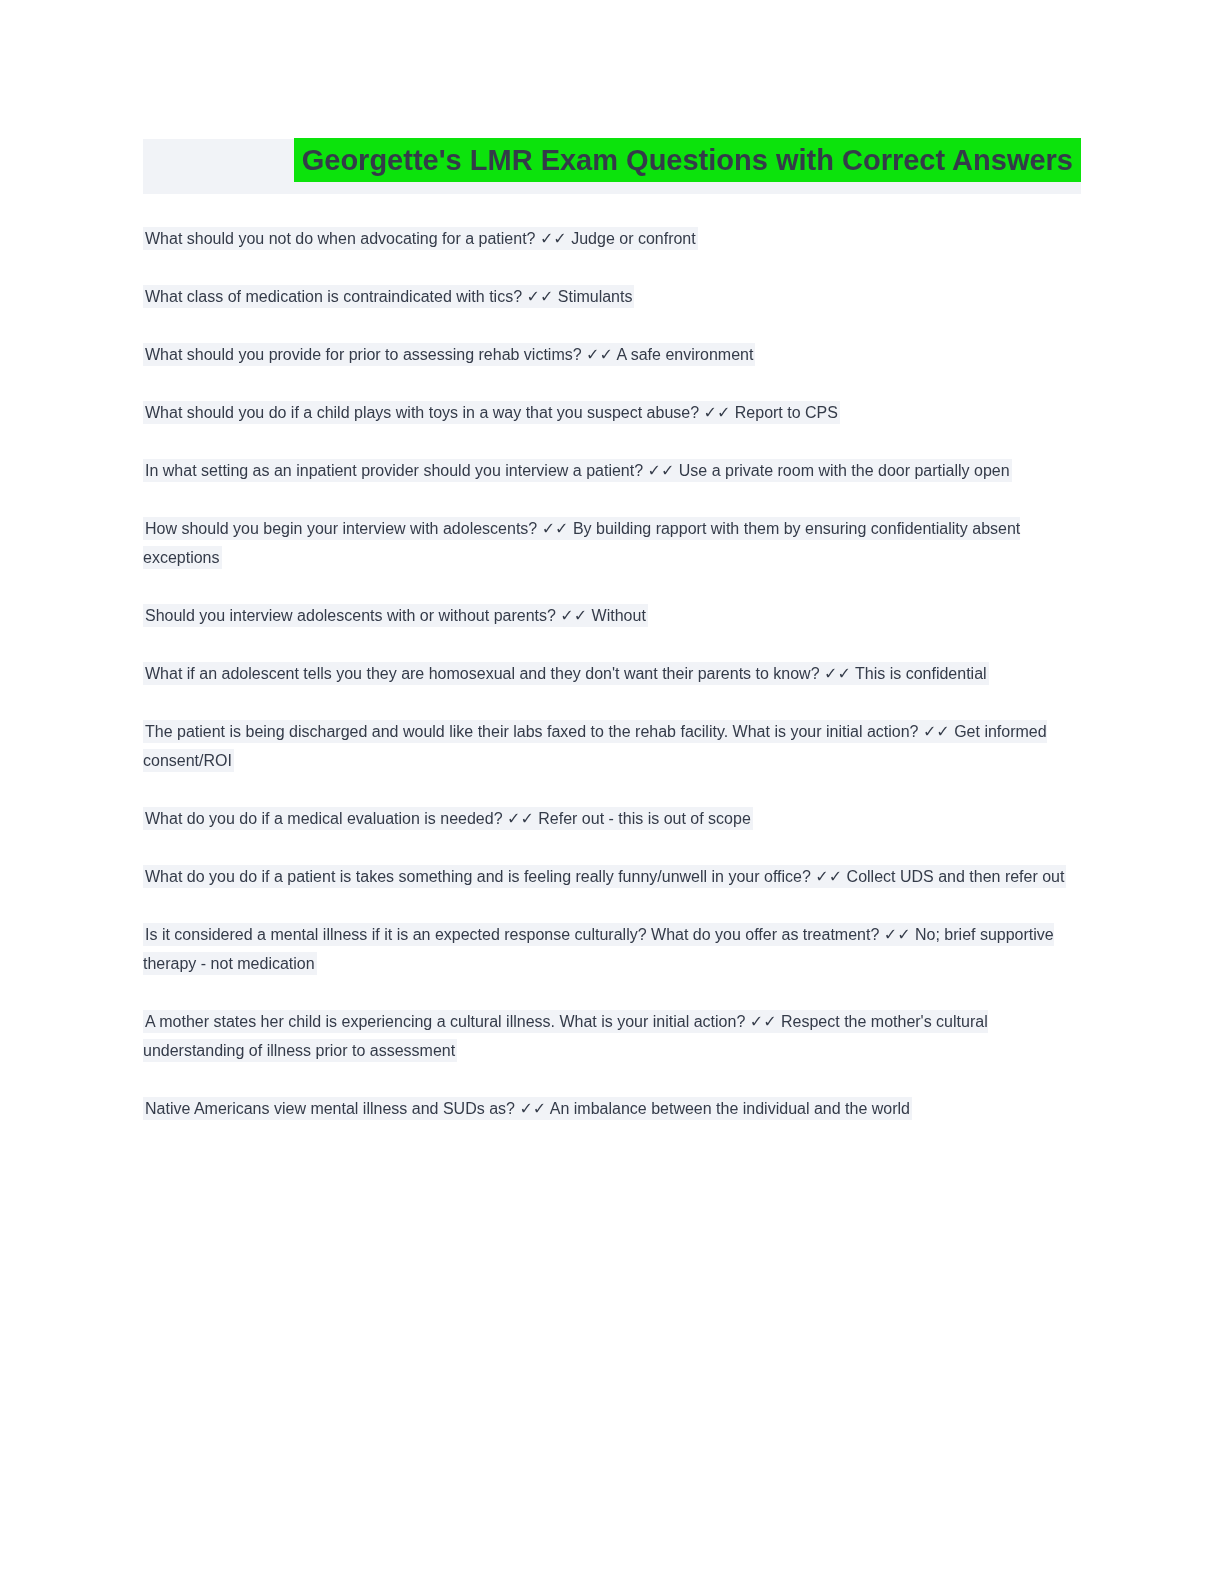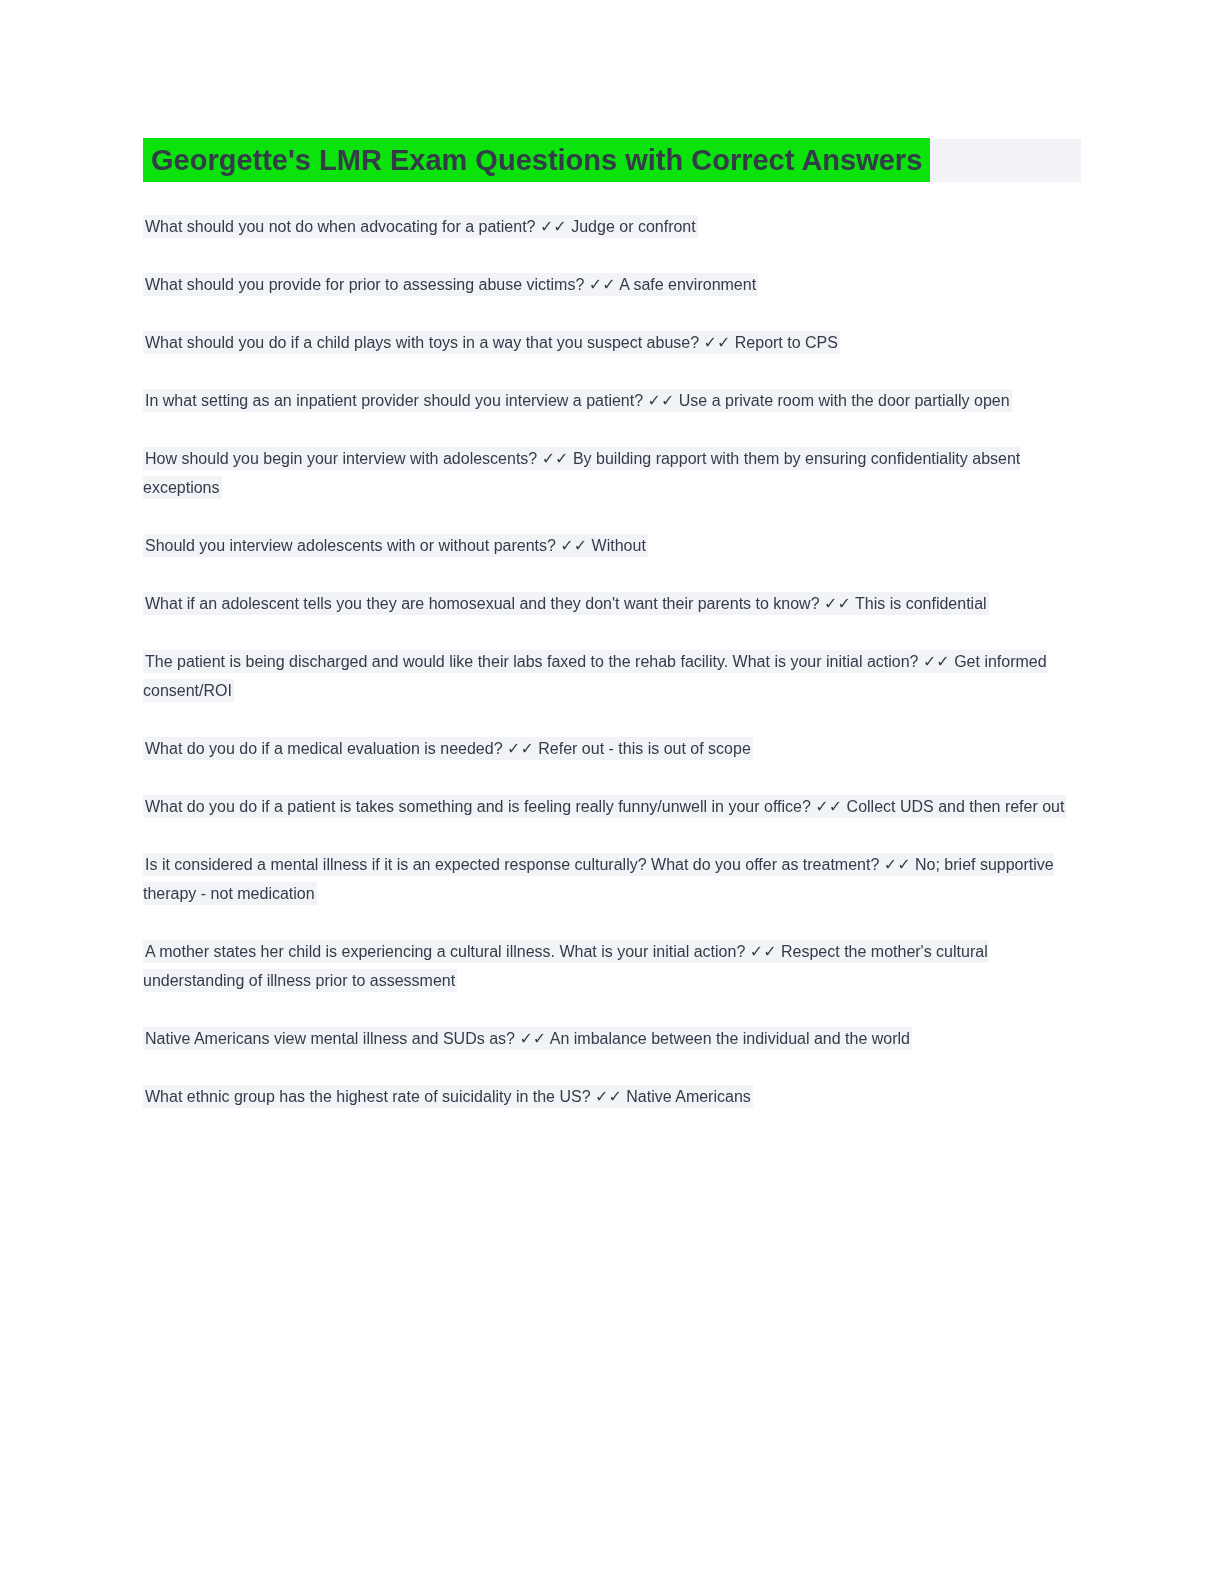--- a/index.html
+++ b/index.html
@@ -18,23 +18,23 @@
   .page{
     box-sizing:border-box;
     width:1224px;
     height:1584px;
     padding:139px 143px 0 143px;
     overflow:hidden;
   }
   .title-bar{
     margin:0 0 30px 0;
     background:var(--line-hl);
-    height:43px;
+    height:55px;
     line-height:43px;
-    text-align:left;
+    text-align:right;
     font-size:29px;
     font-weight:bold;
     white-space:nowrap;
   }
   .title-hl{
     background:var(--title-hl);
     padding:6px 8px;
   }
   .qa{
     margin:0 0 29px 0;
@@ -49,27 +49,27 @@
   }
 </style>
 </head>
 <body style="background: rgb(255, 255, 255);">
 
 <div class="page">
   <h1 class="title-bar" style="background: rgb(241, 243, 247);"><span class="title-hl">Georgette's LMR Exam Questions with Correct Answers</span></h1>
 
   <div id="qa-list">
       <p class="qa"><span class="hl">What should you not do when advocating for a patient? ✓✓ Judge or confront</span></p>
-      <p class="qa"><span class="hl">What should you provide for prior to assessing abuse victims? ✓✓ A safe environment</span></p>
+      <p class="qa"><span class="hl">What class of medication is contraindicated with tics? ✓✓ Stimulants</span></p>
+      <p class="qa"><span class="hl">What should you provide for prior to assessing rehab victims? ✓✓ A safe environment</span></p>
       <p class="qa"><span class="hl">What should you do if a child plays with toys in a way that you suspect abuse? ✓✓ Report to CPS</span></p>
       <p class="qa"><span class="hl">In what setting as an inpatient provider should you interview a patient? ✓✓ Use a private room with the door partially open</span></p>
       <p class="qa"><span class="hl">How should you begin your interview with adolescents? ✓✓ By building rapport with them by ensuring confidentiality absent exceptions</span></p>
       <p class="qa"><span class="hl">Should you interview adolescents with or without parents? ✓✓ Without</span></p>
       <p class="qa"><span class="hl">What if an adolescent tells you they are homosexual and they don't want their parents to know? ✓✓ This is confidential</span></p>
       <p class="qa"><span class="hl">The patient is being discharged and would like their labs faxed to the rehab facility. What is your initial action? ✓✓ Get informed consent/ROI</span></p>
       <p class="qa"><span class="hl">What do you do if a medical evaluation is needed? ✓✓ Refer out - this is out of scope</span></p>
       <p class="qa"><span class="hl">What do you do if a patient is takes something and is feeling really funny/unwell in your office? ✓✓ Collect UDS and then refer out</span></p>
       <p class="qa"><span class="hl">Is it considered a mental illness if it is an expected response culturally? What do you offer as treatment? ✓✓ No; brief supportive therapy - not medication</span></p>
       <p class="qa"><span class="hl">A mother states her child is experiencing a cultural illness. What is your initial action? ✓✓ Respect the mother's cultural understanding of illness prior to assessment</span></p>
       <p class="qa"><span class="hl">Native Americans view mental illness and SUDs as? ✓✓ An imbalance between the individual and the world</span></p>
-      <p class="qa"><span class="hl">What ethnic group has the highest rate of suicidality in the US? ✓✓ Native Americans</span></p>
     </div>
 </div>
 
 </body></html>

